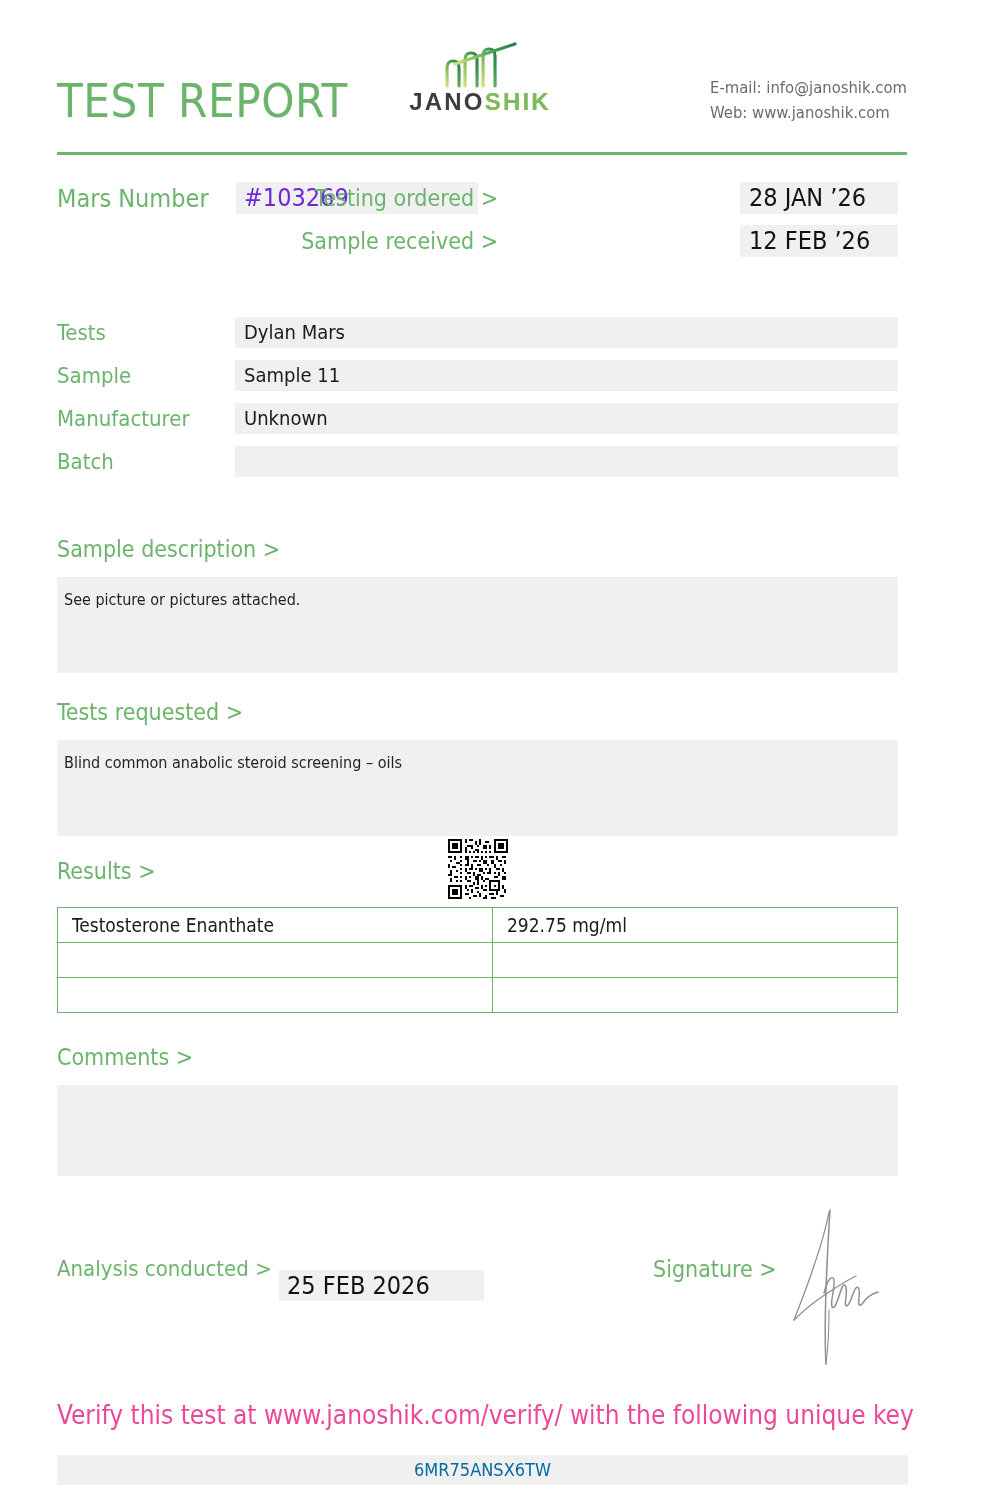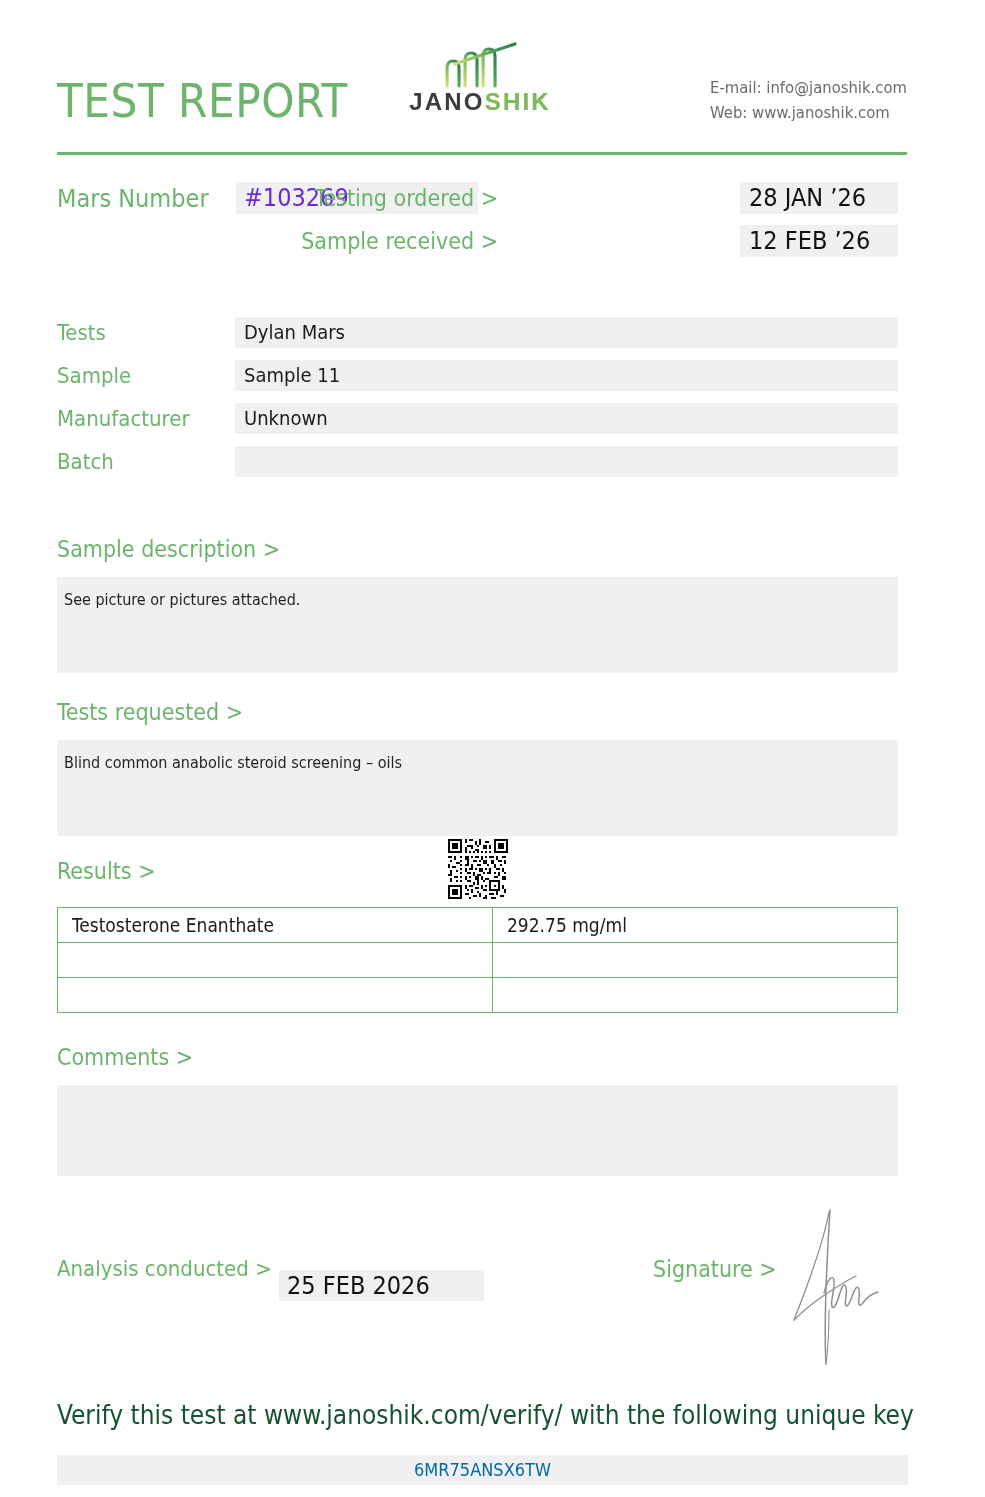--- a/index.html
+++ b/index.html
@@ -237,21 +237,21 @@
     position: absolute; left: 786px; top: 1198px;
     width: 130px; height: 170px;
   }
 
   
   .verify {
     position: absolute; left: 57px; top: 1400px;
     width: 851px;
     text-align: left;
     font-size: 26px;
-    color: #14532d;
+    color: #ec4899;
     font-family: "DejaVu Sans", sans-serif;
     font-stretch: condensed;
     white-space: nowrap;
   }
   .keybox {
     position: absolute; left: 57px; top: 1455px;
     width: 851px; height: 30px;
     background: #f0f0f0;
   }
   .keybox .val {

